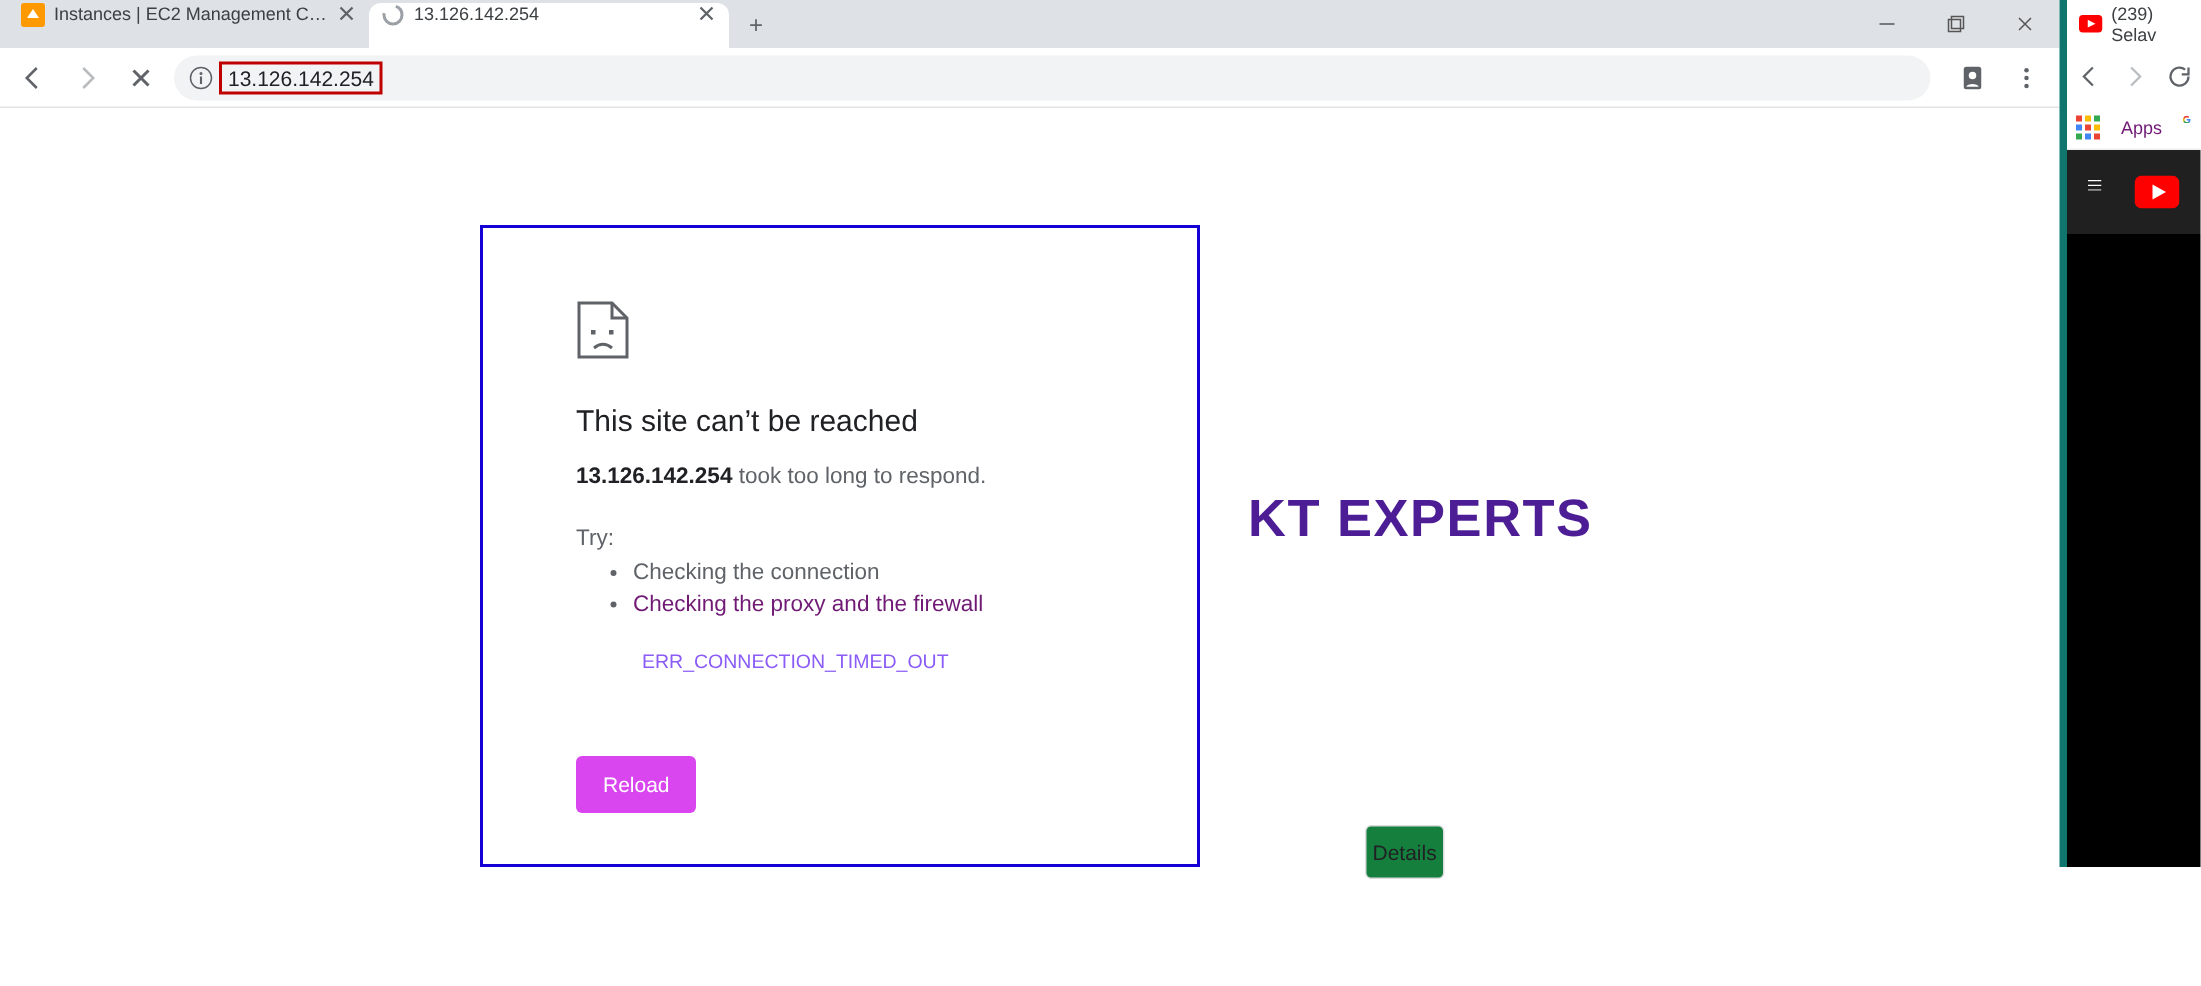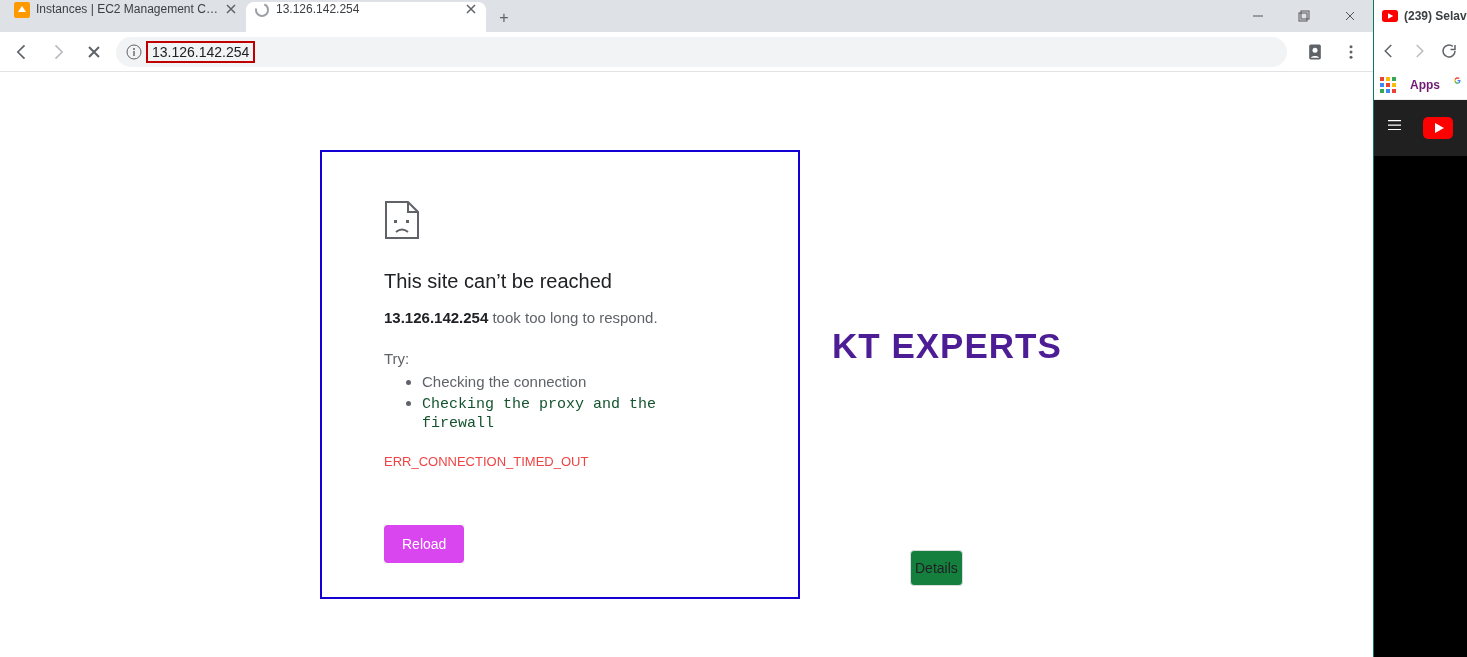--- a/index.html
+++ b/index.html
@@ -127,22 +127,22 @@
   }
   .error-sub {
     font-size: 15px;
     color: #5f6368;
     margin-bottom: 24px;
   }
   .error-sub strong { color: #202124; font-weight: 600; }
   .try-label { font-size: 15px; color: #5f6368; margin-bottom: 6px; }
   .try-list { list-style: disc; padding-left: 38px; font-size: 15px; color: #5f6368; }
   .try-list li { margin-bottom: 4px; }
-  .try-list a { color: #14532d; text-decoration: none; font-family: Liberation Mono, monospace; }
-  .err-code { margin-top: 22px; font-size: 13px; color: #ef4444; }
+  .try-list a { color: #701a75; text-decoration: none; }
+  .err-code { margin-top: 22px; font-size: 13px; color: #8b5cf6; margin-left: 44px; }
 
   .reload-btn {
     margin-top: 56px;
     background: #d946ef;
     color: #fff;
     border: none;
     border-radius: 4px;
     padding: 11px 18px;
     font-size: 14px;
     cursor: pointer;
@@ -168,24 +168,23 @@
     font-weight: 700;
     color: #4c1d95;
     letter-spacing: 1px;
     user-select: none;
   }
 
   
   .browser-right {
     position: absolute;
     left: 1373px; top: 0;
-    width: 94px; height: 657px;
+    width: 94px; height: 578px;
     background: #fff;
-    border-left: 1px solid #0f766e;
-    font-weight: bold;
+    border-left: 5px solid #0f766e;
   }
   .browser-right .r-tabstrip {
     height: 32px; background: #fff;
     display: flex; align-items: center;
     padding-left: 8px; gap: 6px;
     font-size: 12px; color: #3c4043;
   }
   .yt-icon { width: 16px; height: 12px; }
   .browser-right .r-toolbar {
     height: 38px; display: flex; align-items: center;

